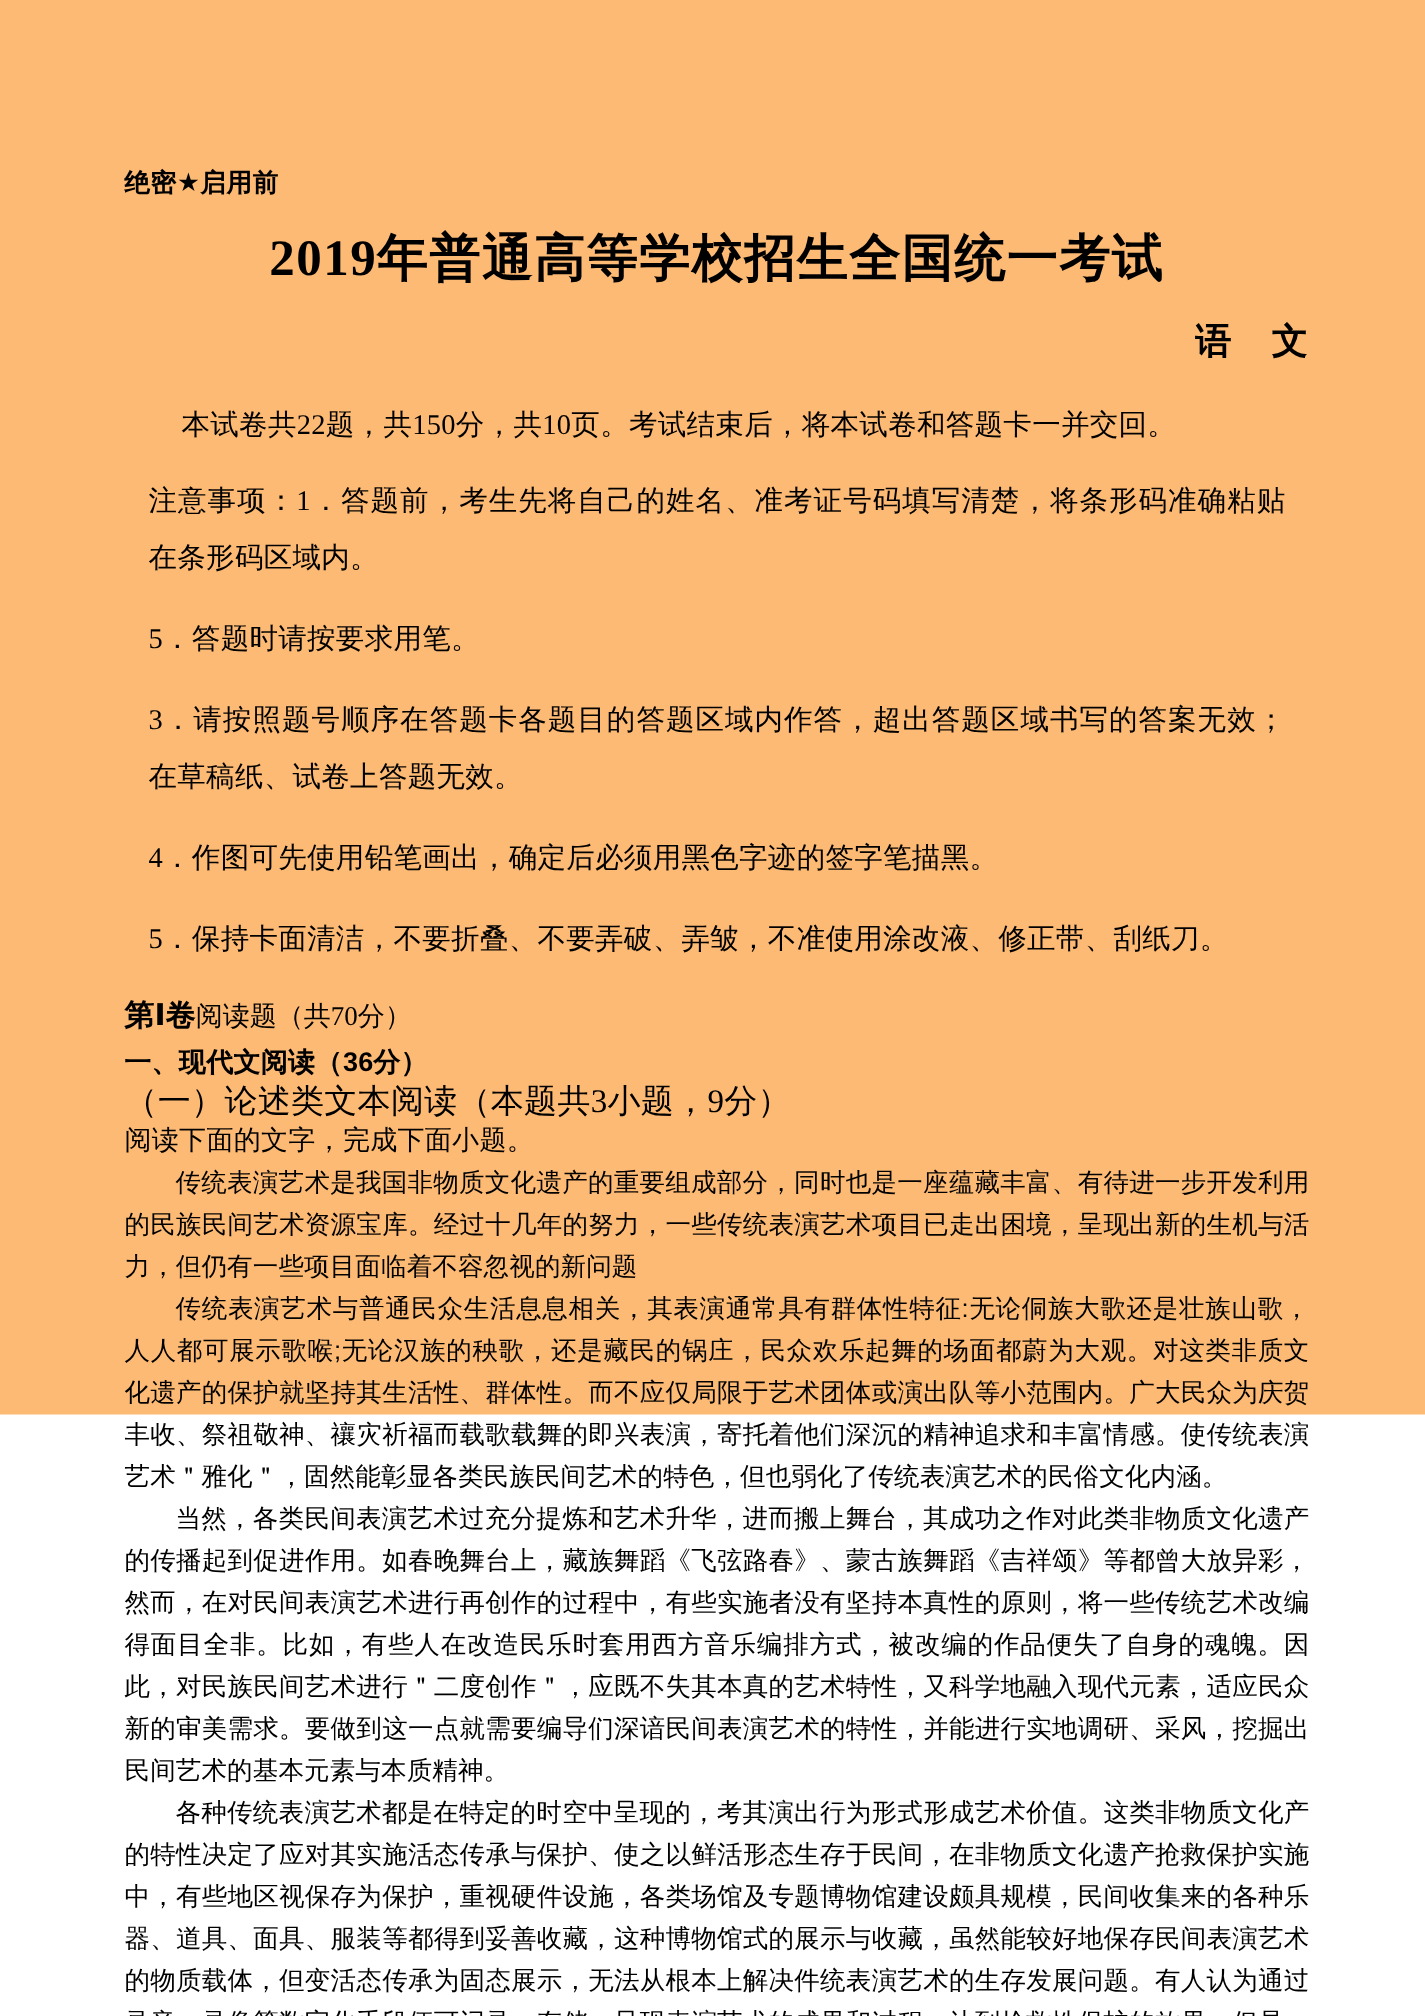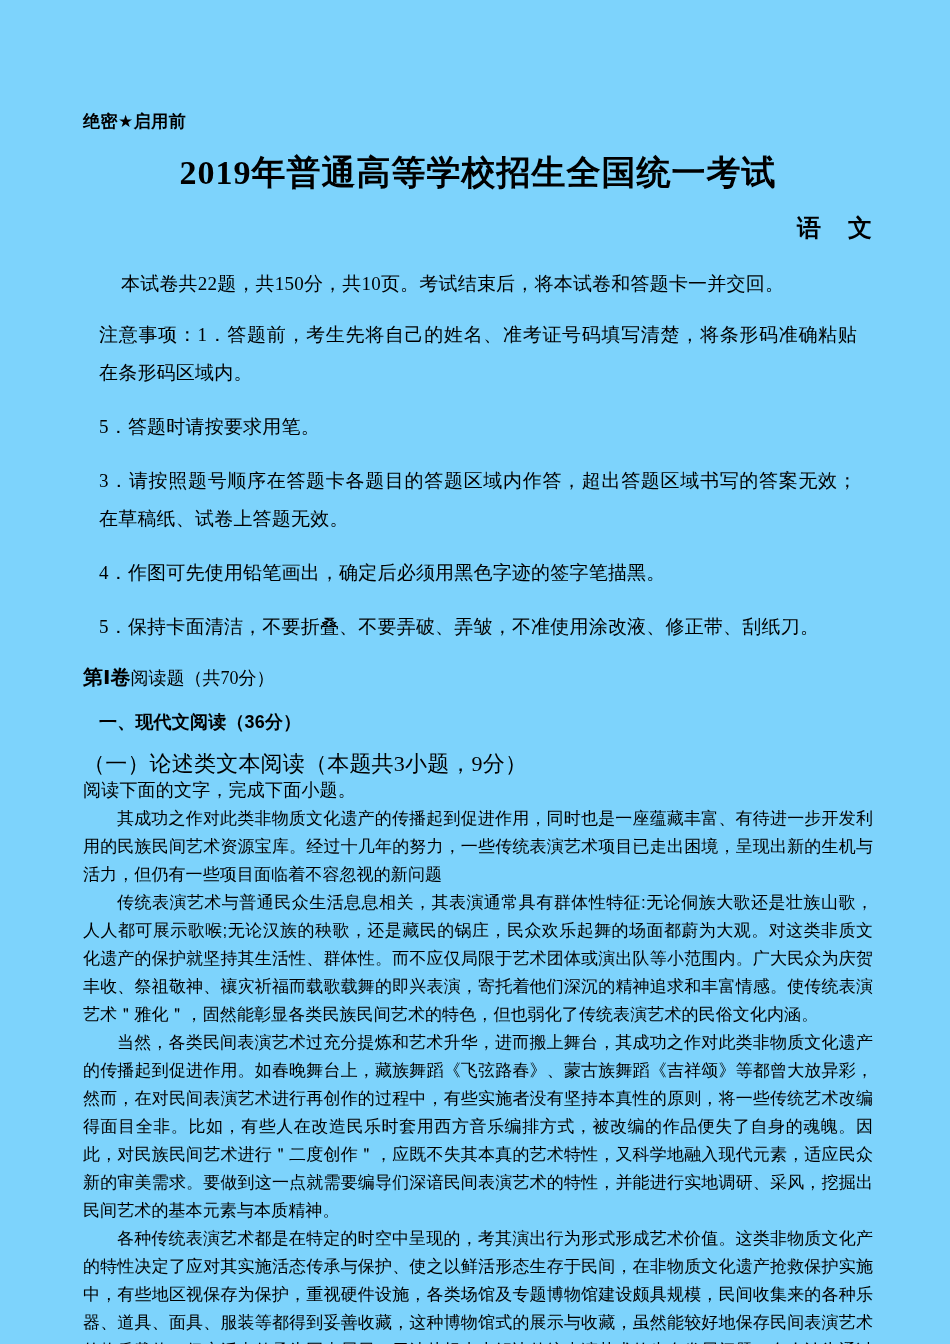--- a/index.html
+++ b/index.html
@@ -13,22 +13,22 @@
     height: 1344px;
     overflow: hidden;
     font-family: "Liberation Serif", "DejaVu Serif", serif;
     color: #000000;
     -webkit-font-smoothing: antialiased;
   }
 
   .page {
     position: relative;
     width: 950px;
-    height: 1344px;
-    background: #7dd3fc;
+    height: 943px;
+    background: #fdba74;
     box-sizing: border-box;
   }
 
   .content {
     position: absolute;
     left: 83px;
     top: 110px;
     width: 790px;
   }
 
@@ -95,21 +95,21 @@
     font-family: "Liberation Serif", "DejaVu Serif", serif;
     font-size: 18px;
   }
 
   
   .sec-heading {
     font-family: "Liberation Sans", "DejaVu Sans", sans-serif;
     font-weight: bold;
     font-size: 18px;
     line-height: 26px;
-    margin: 16px;
+    margin: 0;
     letter-spacing: 0.2px;
   }
   .sub-heading {
     font-family: "Liberation Serif", "DejaVu Serif", serif;
     font-size: 22px;
     line-height: 26px;
     margin: 0;
     letter-spacing: 0.2px;
   }
   .instruction-line {
@@ -158,19 +158,19 @@
     <div class="vol-heading">
       <span class="vol-strong">第Ⅰ卷</span><span class="vol-rest">阅读题（共70分）</span>
     </div>
 
     <p class="sec-heading">一、现代文阅读（36分）</p>
 
     <p class="sub-heading">（一）论述类文本阅读（本题共3小题，9分）</p>
 
     <p class="instruction-line">阅读下面的文字，完成下面小题。</p>
 
-    <p class="passage">其成功之作对此类非物质文化遗产的传播起到促进作用，同时也是一座蕴藏丰富、有待进一步开发利用的民族民间艺术资源宝库。经过十几年的努力，一些传统表演艺术项目已走出困境，呈现出新的生机与活力，但仍有一些项目面临着不容忽视的新问题</p>
+    <p class="passage">传统表演艺术是我国非物质文化遗产的重要组成部分，同时也是一座蕴藏丰富、有待进一步开发利用的民族民间艺术资源宝库。经过十几年的努力，一些传统表演艺术项目已走出困境，呈现出新的生机与活力，但仍有一些项目面临着不容忽视的新问题</p>
     <p class="passage">传统表演艺术与普通民众生活息息相关，其表演通常具有群体性特征:无论侗族大歌还是壮族山歌，人人都可展示歌喉;无论汉族的秧歌，还是藏民的锅庄，民众欢乐起舞的场面都蔚为大观。对这类非质文化遗产的保护就坚持其生活性、群体性。而不应仅局限于艺术团体或演出队等小范围内。广大民众为庆贺丰收、祭祖敬神、禳灾祈福而载歌载舞的即兴表演，寄托着他们深沉的精神追求和丰富情感。使传统表演艺术＂雅化＂，固然能彰显各类民族民间艺术的特色，但也弱化了传统表演艺术的民俗文化内涵。</p>
     <p class="passage">当然，各类民间表演艺术过充分提炼和艺术升华，进而搬上舞台，其成功之作对此类非物质文化遗产的传播起到促进作用。如春晚舞台上，藏族舞蹈《飞弦路春》、蒙古族舞蹈《吉祥颂》等都曾大放异彩，然而，在对民间表演艺术进行再创作的过程中，有些实施者没有坚持本真性的原则，将一些传统艺术改编得面目全非。比如，有些人在改造民乐时套用西方音乐编排方式，被改编的作品便失了自身的魂魄。因此，对民族民间艺术进行＂二度创作＂，应既不失其本真的艺术特性，又科学地融入现代元素，适应民众新的审美需求。要做到这一点就需要编导们深谙民间表演艺术的特性，并能进行实地调研、采风，挖掘出民间艺术的基本元素与本质精神。</p>
     <p class="passage">各种传统表演艺术都是在特定的时空中呈现的，考其演出行为形式形成艺术价值。这类非物质文化产的特性决定了应对其实施活态传承与保护、使之以鲜活形态生存于民间，在非物质文化遗产抢救保护实施中，有些地区视保存为保护，重视硬件设施，各类场馆及专题博物馆建设颇具规模，民间收集来的各种乐器、道具、面具、服装等都得到妥善收藏，这种博物馆式的展示与收藏，虽然能较好地保存民间表演艺术的物质载体，但变活态传承为固态展示，无法从根本上解决件统表演艺术的生存发展问题。有人认为通过录音、录像等数字化手段便可记录、存储、呈现表演艺术的成果和过程，达到抢救性保护的效果，但是，这只是对文化遗产的部分信息进行了保存，人在进行艺术表演时涉及的很多现象难以精确量化，其中不少信息</p>
 
   </div>
 </div>
 
 </body></html>

